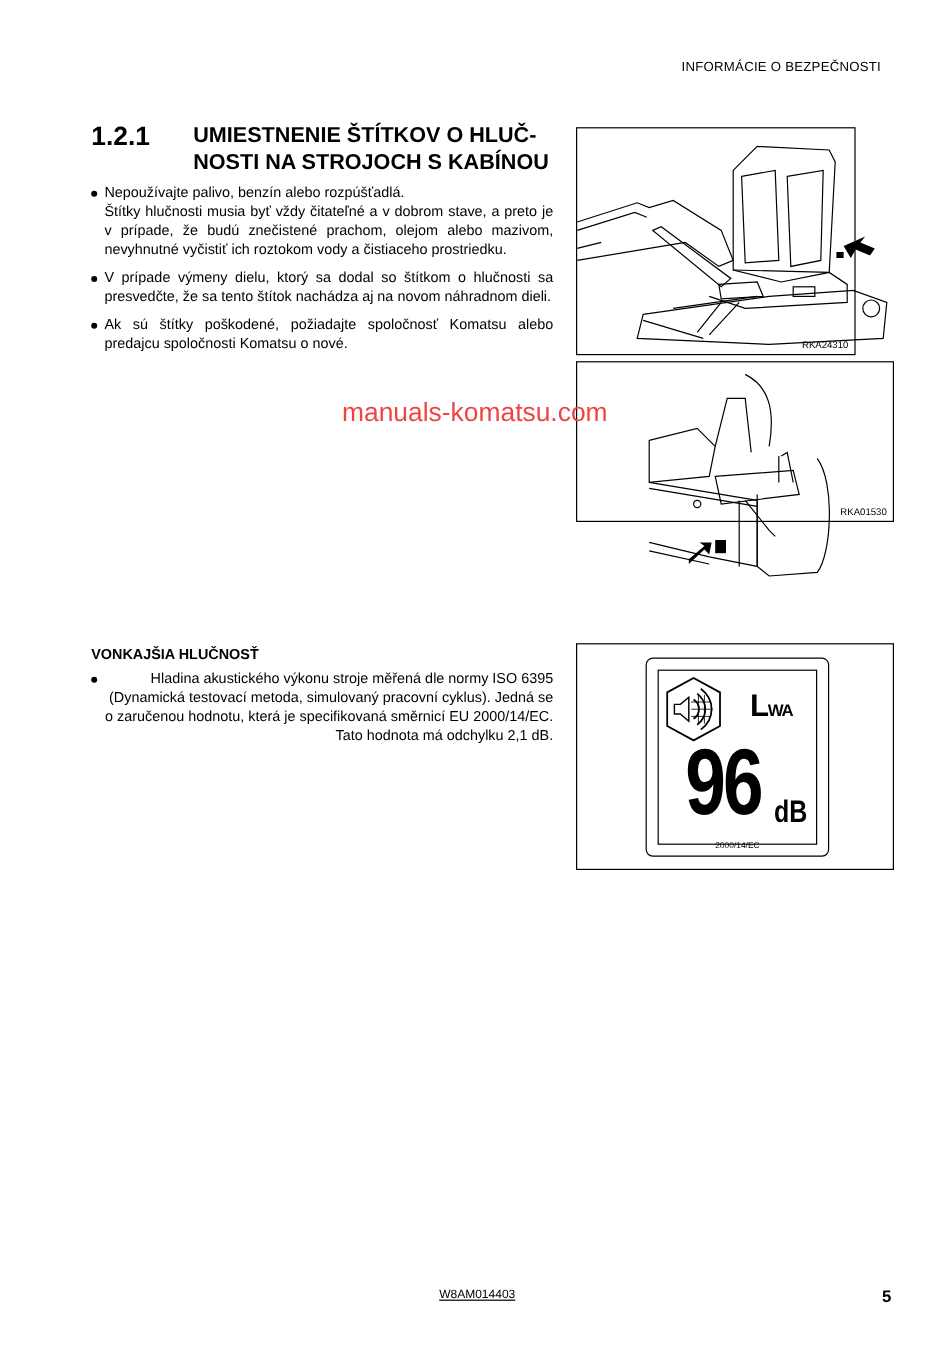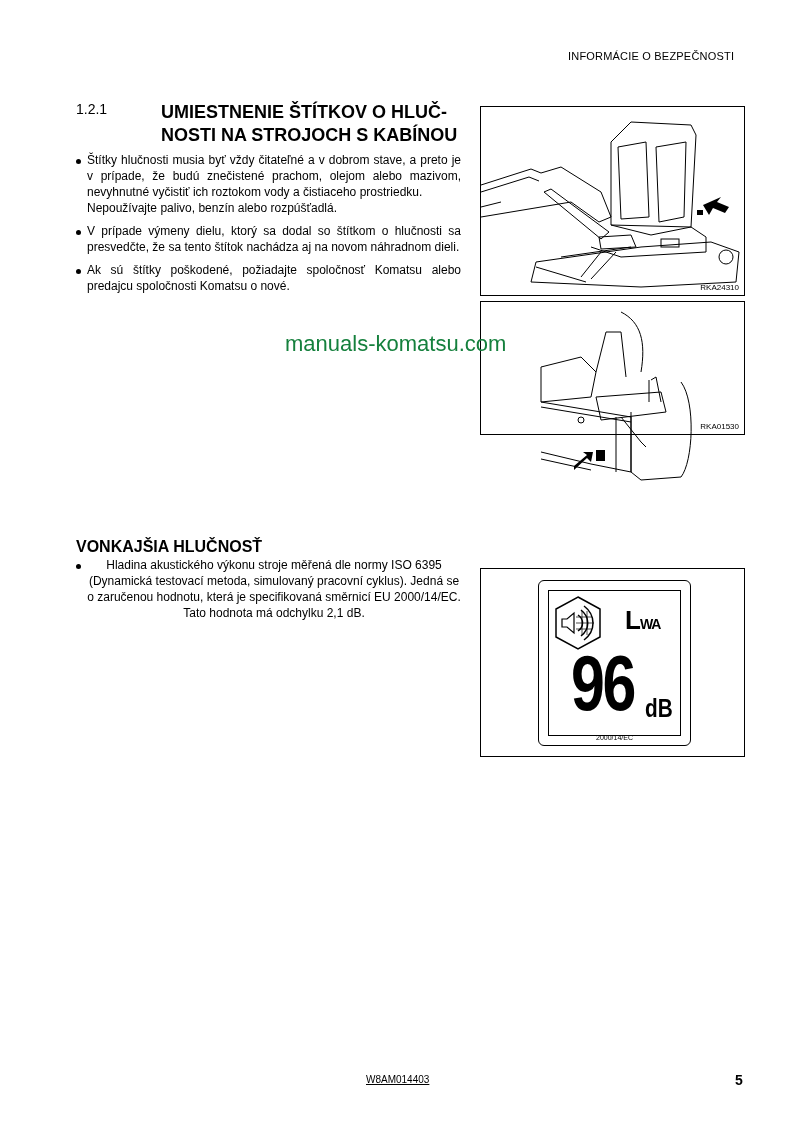--- a/index.html
+++ b/index.html
@@ -1,58 +1,58 @@
 <!DOCTYPE html>
 <html><head>
 <meta charset="utf-8">
 <style>
   html, body { margin:0; padding:0; background:#ffffff; }
   body { width:793px; height:1123px; position:relative; overflow:hidden; color:#000; font-family:"Liberation Sans", sans-serif; }
   .abs { position:absolute; }
   .running-head { left:568px; top:50px; font-size:11px; letter-spacing:0.2px; }
-  .sec-num { left:76px; top:101px; font-size:14px; font-weight:normal; }
+  .sec-num { left:76px; top:101px; font-size:22px; font-weight:bold; }
   .sec-title { left:132px; top:101px; font-size:18px; font-weight:bold; line-height:23px; width:340px;margin-left:29px; }
   .body-text { font-size:12px; line-height:16px; text-align:justify; }
   .bullet-list { left:76px; width:385px; margin:0; padding:0; list-style:none; }
   .bullet-list li { position:relative; padding-left:11px; margin-bottom:7px; }
   .bullet-list li::before { content:""; position:absolute; left:0; top:7px; width:5px; height:5px; border-radius:50%; background:#000; }
   .para { display:block; }
-  .watermark { left:285px; top:331px; font-size:22px; color:#15803d; white-space:nowrap; }
+  .watermark { left:285px; top:331px; font-size:22px; color:#ef4444; white-space:nowrap; }
   .figure { border:1.5px solid #000; background:#fff; box-sizing:border-box; }
   .fig-code { position:absolute; right:5px; bottom:3px; font-size:8px; }
-  .subhead { left:76px; top:538px; font-size:16px; font-weight:bold;text-align:right; }
+  .subhead { left:76px; top:538px; font-size:12px; font-weight:bold;text-align:right; }
   .footer-code { left:366px; top:1074px; font-size:10px;text-decoration:underline; }
   .page-num { left:735px; top:1072px; font-size:14px; font-weight:bold; }
   svg { display:block; }
 </style>
 </head>
 <body>
 
 <div class="abs running-head">INFORMÁCIE O BEZPEČNOSTI</div>
 
 <div class="abs sec-num">1.2.1</div>
 <div class="abs sec-title">
   <div>UMIESTNENIE ŠTÍTKOV O HLUČ-</div>
   <div>NOSTI NA STROJOCH S KABÍNOU</div>
 </div>
 
 <ul class="abs bullet-list body-text" style="top:152px;">
   <li>
+    <span class="para">Nepoužívajte palivo, benzín alebo rozpúšťadlá.</span>
     <span class="para">Štítky hlučnosti musia byť vždy čitateľné a v dobrom stave, a preto je v prípade, že budú znečistené prachom, olejom alebo mazivom, nevyhnutné vyčistiť ich roztokom vody a čistiaceho prostriedku.</span>
-    <span class="para">Nepoužívajte palivo, benzín alebo rozpúšťadlá.</span>
   </li>
   <li>
     <span class="para">V prípade výmeny dielu, ktorý sa dodal so štítkom o hlučnosti sa presvedčte, že sa tento štítok nachádza aj na novom náhradnom dieli.</span>
   </li>
   <li>
     <span class="para">Ak sú štítky poškodené, požiadajte spoločnosť Komatsu alebo predajcu spoločnosti Komatsu o nové.</span>
   </li>
 </ul>
 
-<div class="abs figure" style="left:480px; top:106px; width:265px; height:190px;">
+<div class="abs figure" style="left:480px; top:106px; width:233px; height:190px;">
   <svg width="262" height="187" viewBox="0 0 262 187">
     <g fill="none" stroke="#000" stroke-width="1">
       <path d="M0,78 L50,62 L60,66 L80,60 L120,85 L130,110 L118,115 L90,95 L60,100 L0,110"></path>
       <path d="M0,85 L48,70 L58,74 M0,100 L20,95"></path>
       <path d="M63,85 L70,82 L128,125 L120,132 Z"></path>
       <path d="M130,35 L150,15 L210,18 L215,28 L210,120 L170,128 L130,118 Z"></path>
       <path d="M137,40 L165,35 L168,110 L140,112 Z"></path>
       <path d="M175,40 L205,35 L203,110 L178,115 Z"></path>
       <path d="M130,118 L210,120 L225,130 L225,145 L140,150 L110,140"></path>
       <path d="M55,155 L160,140 L230,135 L258,145 L255,175 L160,180 L50,175 Z"></path>
@@ -87,25 +87,25 @@
     <path d="M93,168 L106,156 L110,160 L112,150 L102,150 L106,153 L93,164 Z" fill="#000"></path>
   </svg>
   <span class="fig-code">RKA01530</span>
 </div>
 
 <div class="abs watermark">manuals-komatsu.com</div>
 
 <div class="abs subhead">VONKAJŠIA HLUČNOSŤ</div>
 <ul class="abs bullet-list body-text" style="top:557px;">
   <li>
-    <span class="para" style="text-align:center;">Hladina akustického výkonu stroje měřená dle normy ISO 6395 (Dynamická testovací metoda, simulovaný pracovní cyklus). Jedná se o zaručenou hodnotu, která je specifikovaná směrnicí EU 2000/14/EC. Tato hodnota má odchylku 2,1 dB.</span>
+    <span class="para" style="text-align:right;">Hladina akustického výkonu stroje měřená dle normy ISO 6395 (Dynamická testovací metoda, simulovaný pracovní cyklus). Jedná se o zaručenou hodnotu, která je specifikovaná směrnicí EU 2000/14/EC. Tato hodnota má odchylku 2,1 dB.</span>
   </li>
 </ul>
 
-<div class="abs figure" style="left:480px; top:536px; width:265px; height:189px;margin-top:32px;">
+<div class="abs figure" style="left:480px; top:536px; width:265px; height:189px;">
   <div class="abs" style="left:57px; top:11px; width:151px; height:164px; border:1.5px solid #000; border-radius:6px;">
     <div class="abs" style="left:9px; top:9px; width:131px; height:144px; border:1.5px solid #000;">
       <svg class="abs" style="left:5px; top:4px;" width="48" height="56" viewBox="0 0 48 56">
         <polygon points="24,2 46,14 46,42 24,54 2,42 2,14" fill="none" stroke="#000" stroke-width="1.5"></polygon>
         <path d="M8,24 L13,24 L20,18 L20,38 L13,32 L8,32 Z" fill="none" stroke="#000" stroke-width="1.2"></path>
         <path d="M24,20 C30,24 30,32 24,36 M27,15 C36,22 36,34 27,41 M30,11 C42,20 42,36 30,45" fill="none" stroke="#000" stroke-width="1.5"></path>
         <path d="M22,22 L38,22 M22,28 L40,28 M22,34 L38,34 M28,16 L28,40 M33,16 L33,40" stroke="#000" stroke-width="0.7"></path>
       </svg>
       <div class="abs" style="left:76px; top:14px; font-size:24px; font-weight:bold; font-family:'Liberation Sans', sans-serif; letter-spacing:-1px;">
         <span style="font-size:26px;">L</span><span style="font-size:14px;">WA</span>

